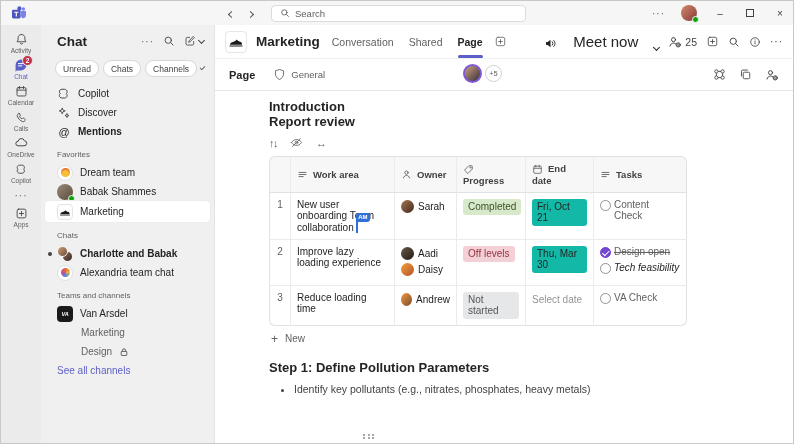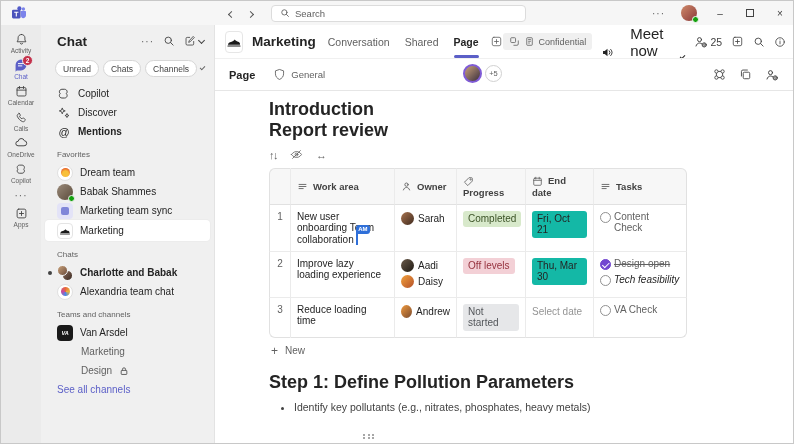--- a/index.html
+++ b/index.html
@@ -93,21 +93,21 @@
   .pb-scope { display:flex; align-items:center; gap:5px; color:#616161; font-size:9.5px; }
   .pb-avatars { position:absolute; left:248px; top:5px; display:flex; align-items:center; gap:3px; }
   .pb-av { width:19px; height:19px; border-radius:50%; border:2px solid #7f5bd6;
            background:linear-gradient(135deg,#caa27a,#3a2e3e); }
   .pb-extra { width:17px; height:17px; border-radius:50%; background:#fff; border:1px solid #d1d1d1;
               color:#616161; font-size:7.5px; display:flex; align-items:center; justify-content:center; }
   .pb-right { margin-left:auto; display:flex; align-items:center; gap:13px; color:#424242; }
 
   .content { position:absolute; top:67px; left:0; right:0; bottom:0; overflow:hidden; }
   .doc { margin-left:54px; width:418px; padding-top:7px; }
-  .doc-h { font-size:18px; font-weight:700; color:#242424; }
+  .doc-h { font-size:13px; font-weight:700; color:#242424; }
   .doc ul { list-style:disc; padding-left:25px; margin:7px 0 10px; }
   .doc li { font-size:10.5px; color:#424242; line-height:15.5px; margin:1px 0; }
   .mini-toolbar { display:flex; align-items:center; gap:13px; color:#616161; margin:7px 0 7px; font-size:11px; }
   .sort-glyph { letter-spacing:-1.5px; }
 
   
   table.grid { border-collapse:separate; border-spacing:0; width:418px; table-layout:fixed; }
   .grid th { background:#f7f7f7; font-weight:700; color:#424242; text-align:left; font-size:9.5px;
              padding:6px 6px; border-top:1px solid #e1e1e1; border-bottom:1px solid #e1e1e1; }
   .grid th .i, .grid td .i { margin-right:5px; color:#616161; }
@@ -303,26 +303,20 @@
         <span class="flame"></span>
       </span>
     <span>Dream team</span>
   </div>
   <div class="sb-item">
     <span class="av16 av-babak">
         <span class="presence" style="border-color:#f0f0f0"></span>
       </span>
     <span>Babak Shammes</span>
   </div>
-  <div class="sb-item">
-    <span class="av16 av-sync">
-        <span class="sync-glyph"></span>
-      </span>
-    <span>Marketing team sync</span>
-  </div>
   <div class="sb-item selected">
     <span class="av16 av-shoe">
       <svg class="i" width="12" height="12" viewBox="0 0 16 16">
           <path d="M2 10.2c.3-1.4 1.6-2 3-2.3 1.5-.3 3-1.4 3.8-2.4.5 1 1.7 1.9 3.2 2.2 1.4.3 2.1 1.2 2 2.5l-.1.6H2z" fill="#1a1a1a"></path>
           <path d="M2 12h12" stroke="#1a1a1a" stroke-width="1.2" stroke-linecap="round"></path>
         </svg>
     </span>
     <span>Marketing</span>
   </div>
 
@@ -381,35 +375,20 @@
     </div>
     <span class="addtab">
       <svg class="i" width="13" height="13" viewBox="0 0 16 16">
           <g fill="none" stroke="currentColor" stroke-width="1" stroke-linecap="round">
             <rect x="2.8" y="2.8" width="10.4" height="10.4" rx="2"></rect>
             <path d="M8 5.6v4.8M5.6 8h4.8"></path>
           </g>
         </svg>
     </span>
     <div class="ch-right">
-      <span class="sens-pill">
-        <svg class="i" width="11" height="11" viewBox="0 0 16 16">
-            <g fill="none" stroke="#616161" stroke-width="1.2">
-              <rect x="2.5" y="2.5" width="7" height="7" rx="1.2"></rect>
-              <path d="M6.5 13.5h5a2 2 0 0 0 2-2v-5"></path>
-            </g>
-          </svg>
-        <svg class="i" width="11" height="11" viewBox="0 0 16 16">
-            <g fill="none" stroke="#616161" stroke-width="1.2">
-              <rect x="4" y="2.5" width="8" height="11" rx="1"></rect>
-              <path d="M6 5.2h4M6 7.7h4M6 10.2h2.5"></path>
-            </g>
-          </svg>
-        <span>Confidential</span>
-      </span>
       <span class="meet">
         <svg class="i" width="13" height="13" viewBox="0 0 16 16">
             <path d="M2.5 6.3v3.4h2.1L8 12.5v-9L4.6 6.3z" fill="currentColor"></path>
             <g fill="none" stroke="currentColor" stroke-width="1.1" stroke-linecap="round">
               <path d="M10.2 5.8a3.2 3.2 0 0 1 0 4.4"></path>
               <path d="M12 4.2a5.6 5.6 0 0 1 0 7.6"></path>
             </g>
           </svg>
         <span>Meet now</span>
         <i class="cv down"></i>

